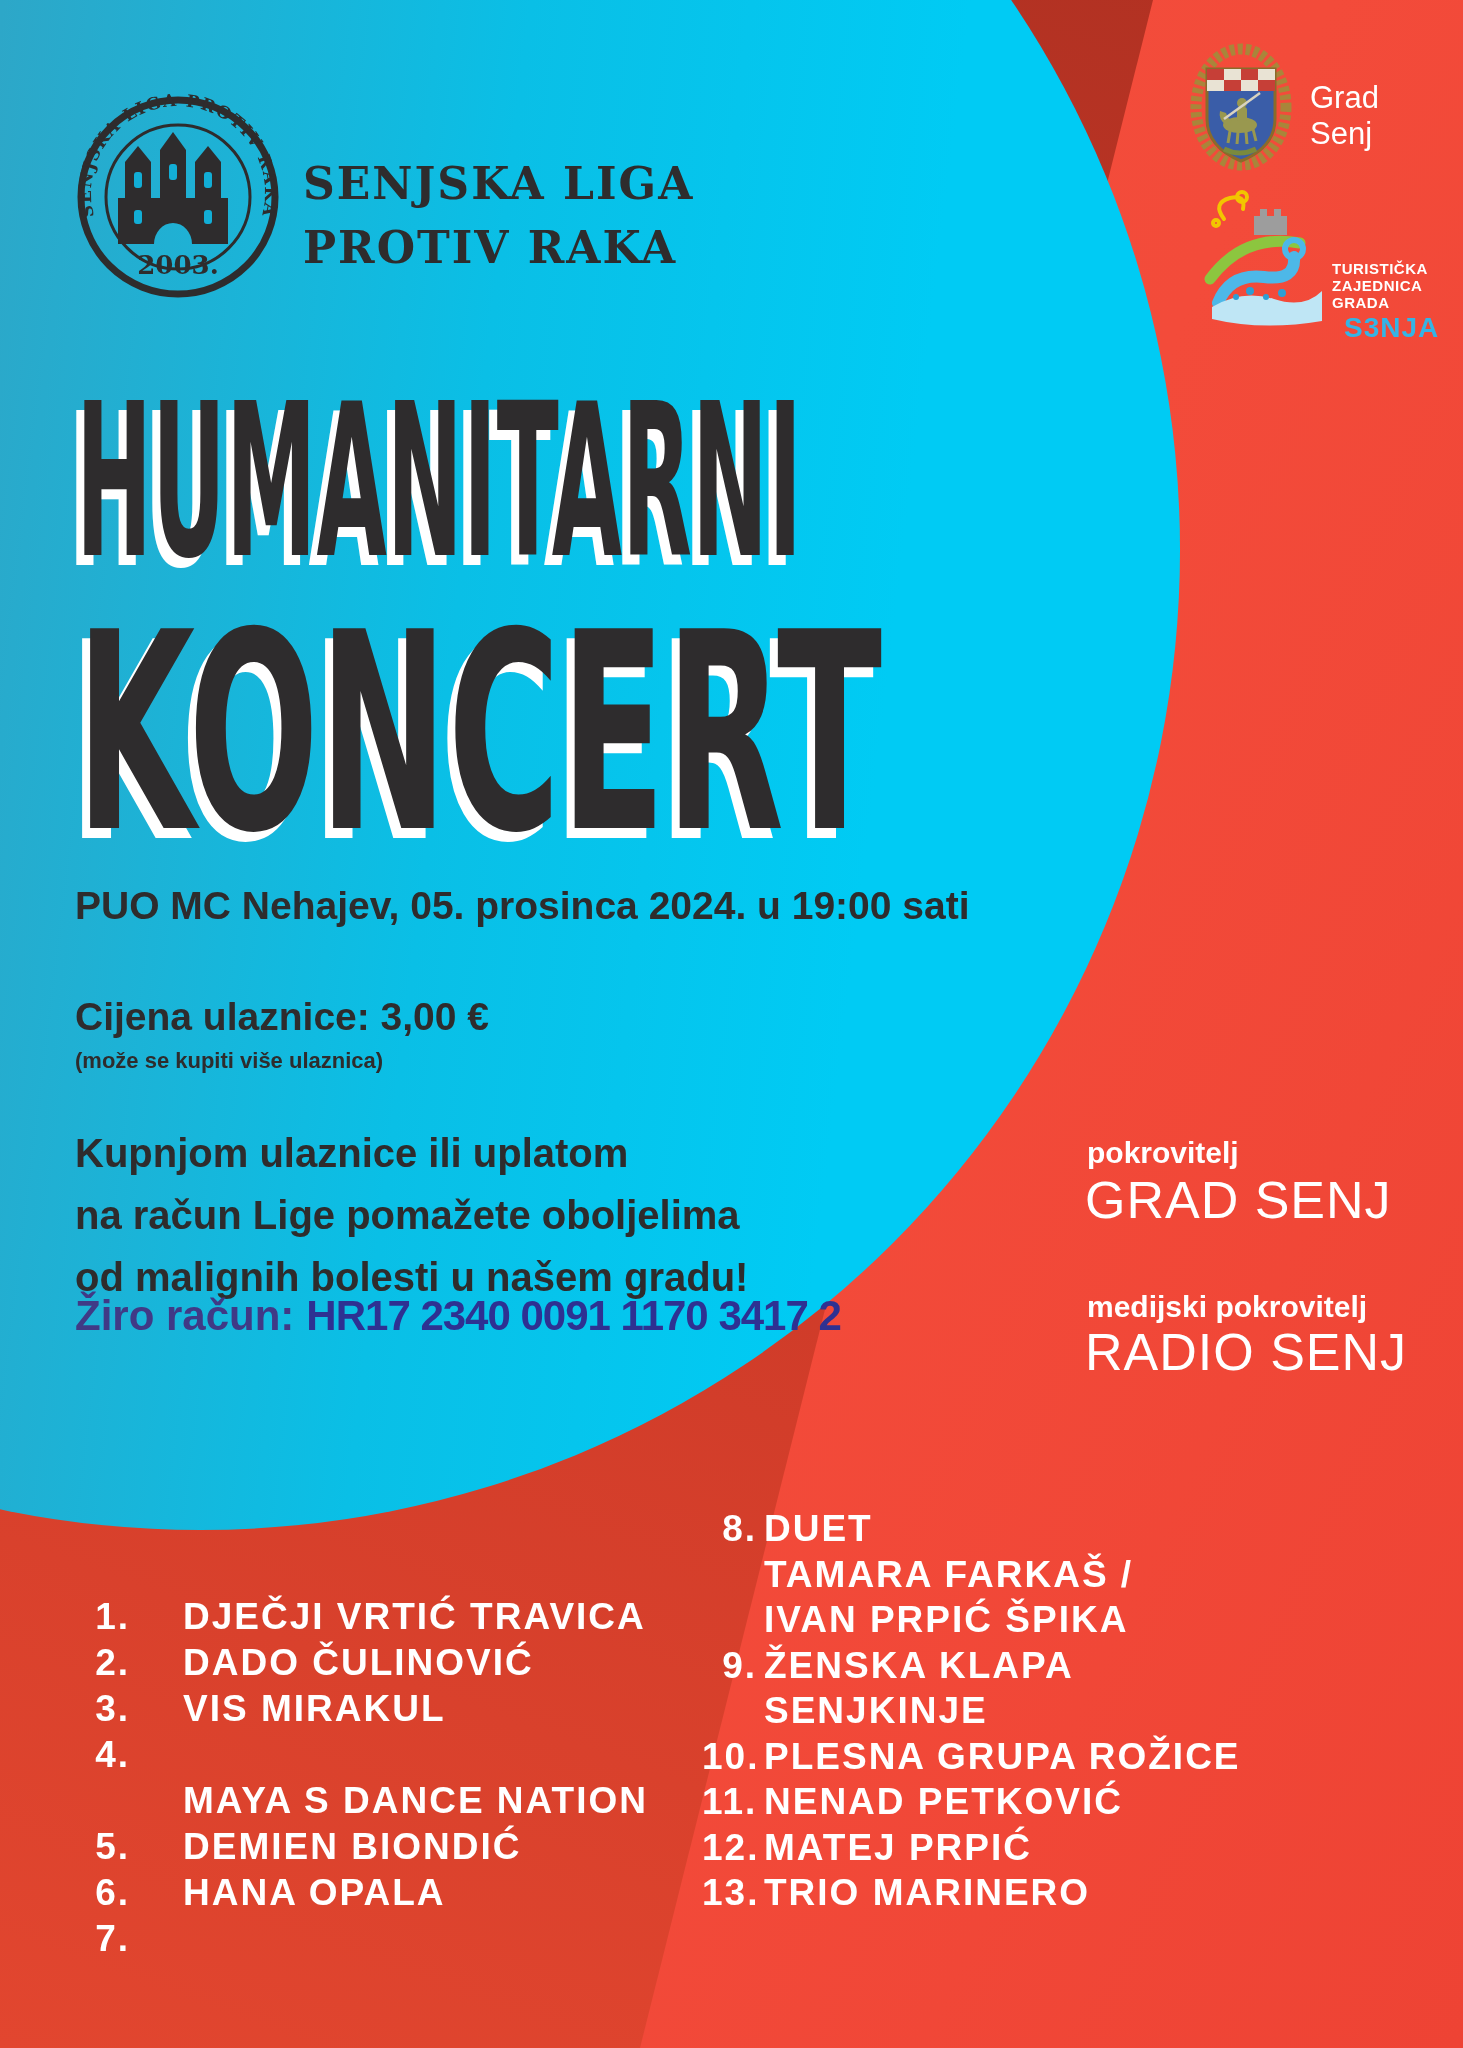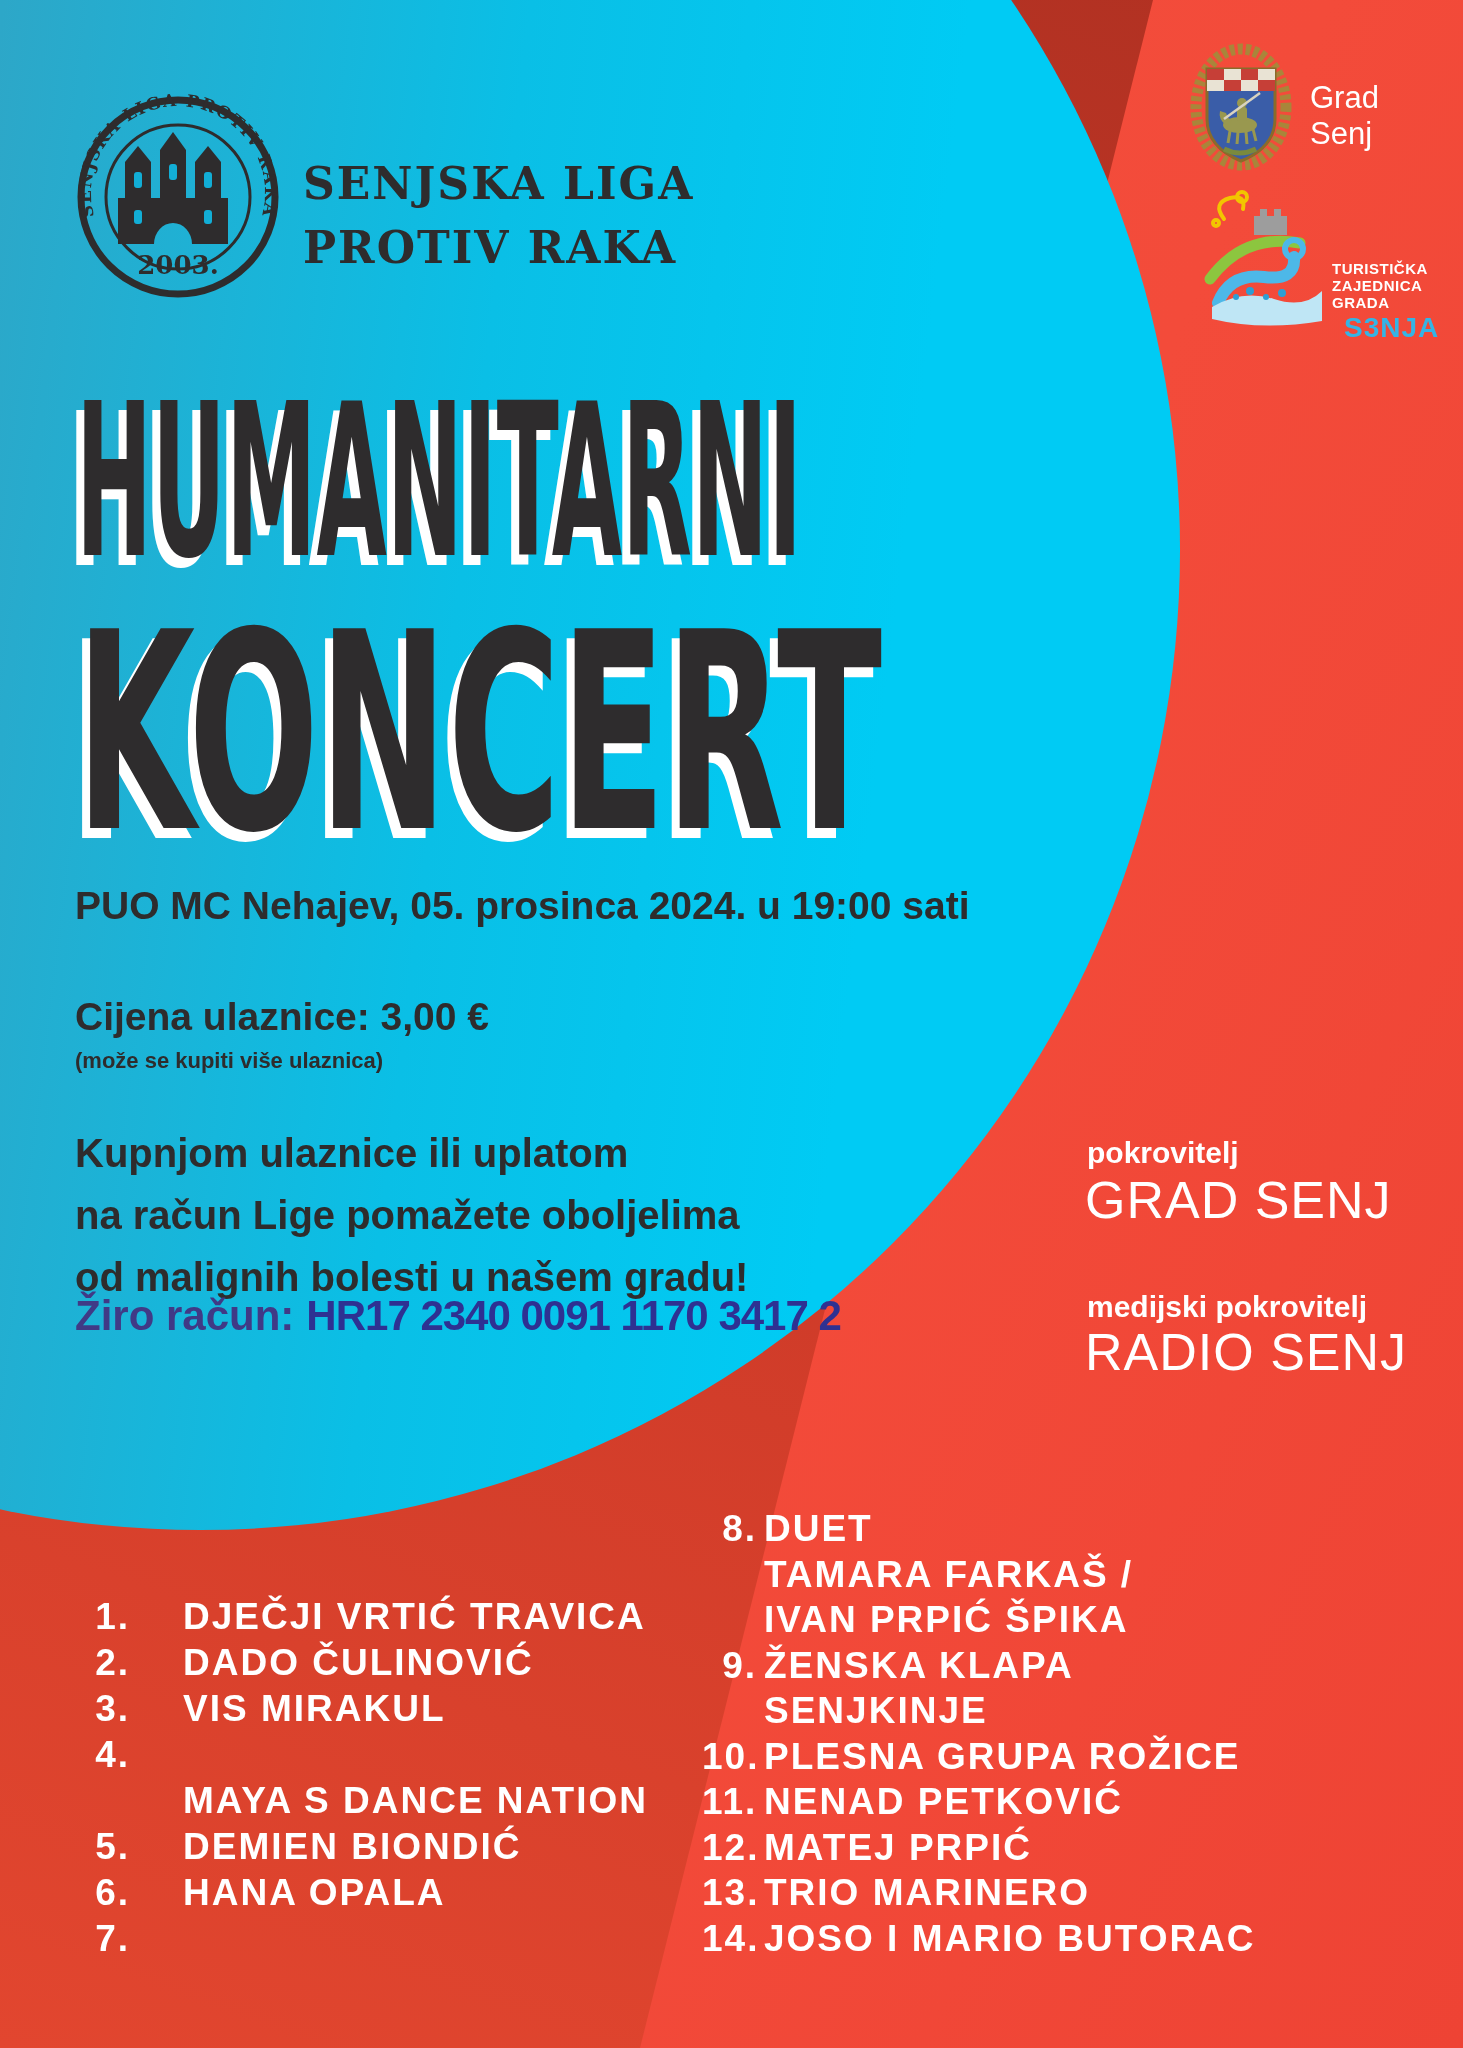--- a/index.html
+++ b/index.html
@@ -242,18 +242,14 @@
         <span class="t">NENAD PETKOVIĆ</span>
       </div>
     <div class="row">
         <span class="n">12.</span>
         <span class="t">MATEJ PRPIĆ</span>
       </div>
     <div class="row">
         <span class="n">13.</span>
         <span class="t">TRIO MARINERO</span>
       </div>
-    <div class="row">
-        <span class="n">14.</span>
-        <span class="t">JOSO I MARIO BUTORAC</span>
-      </div>
   </div>
 </div>
 
 </body></html>

